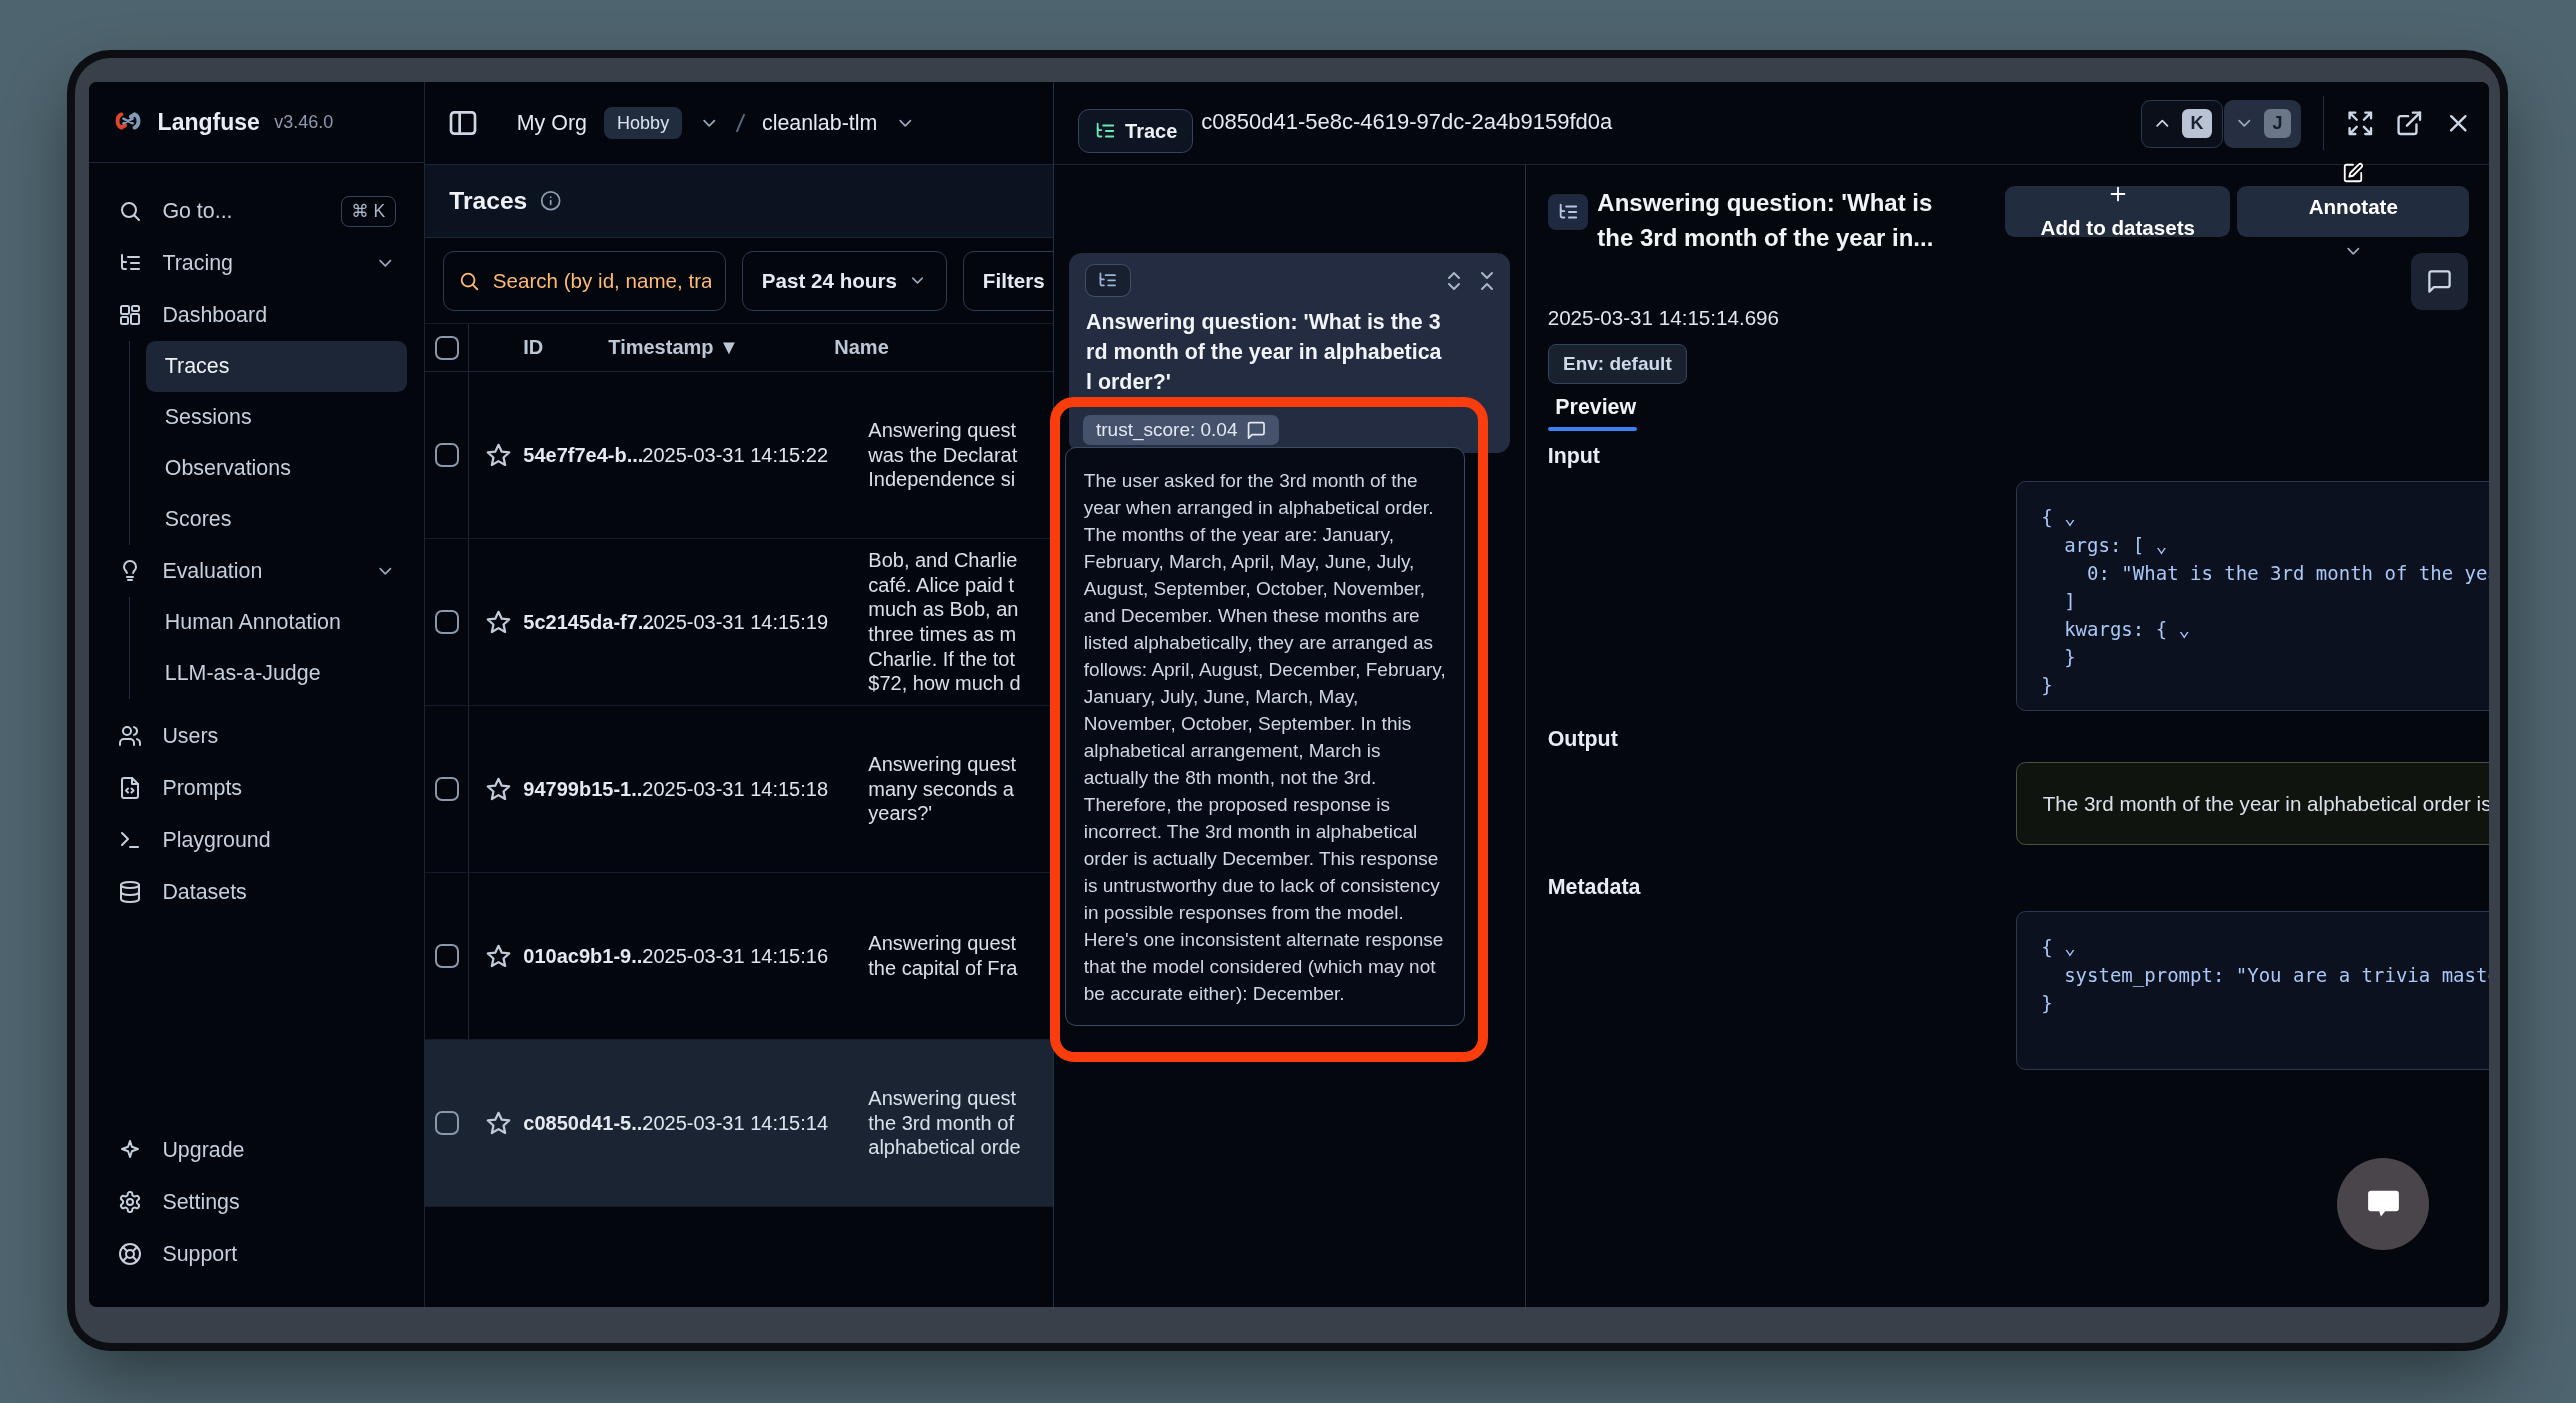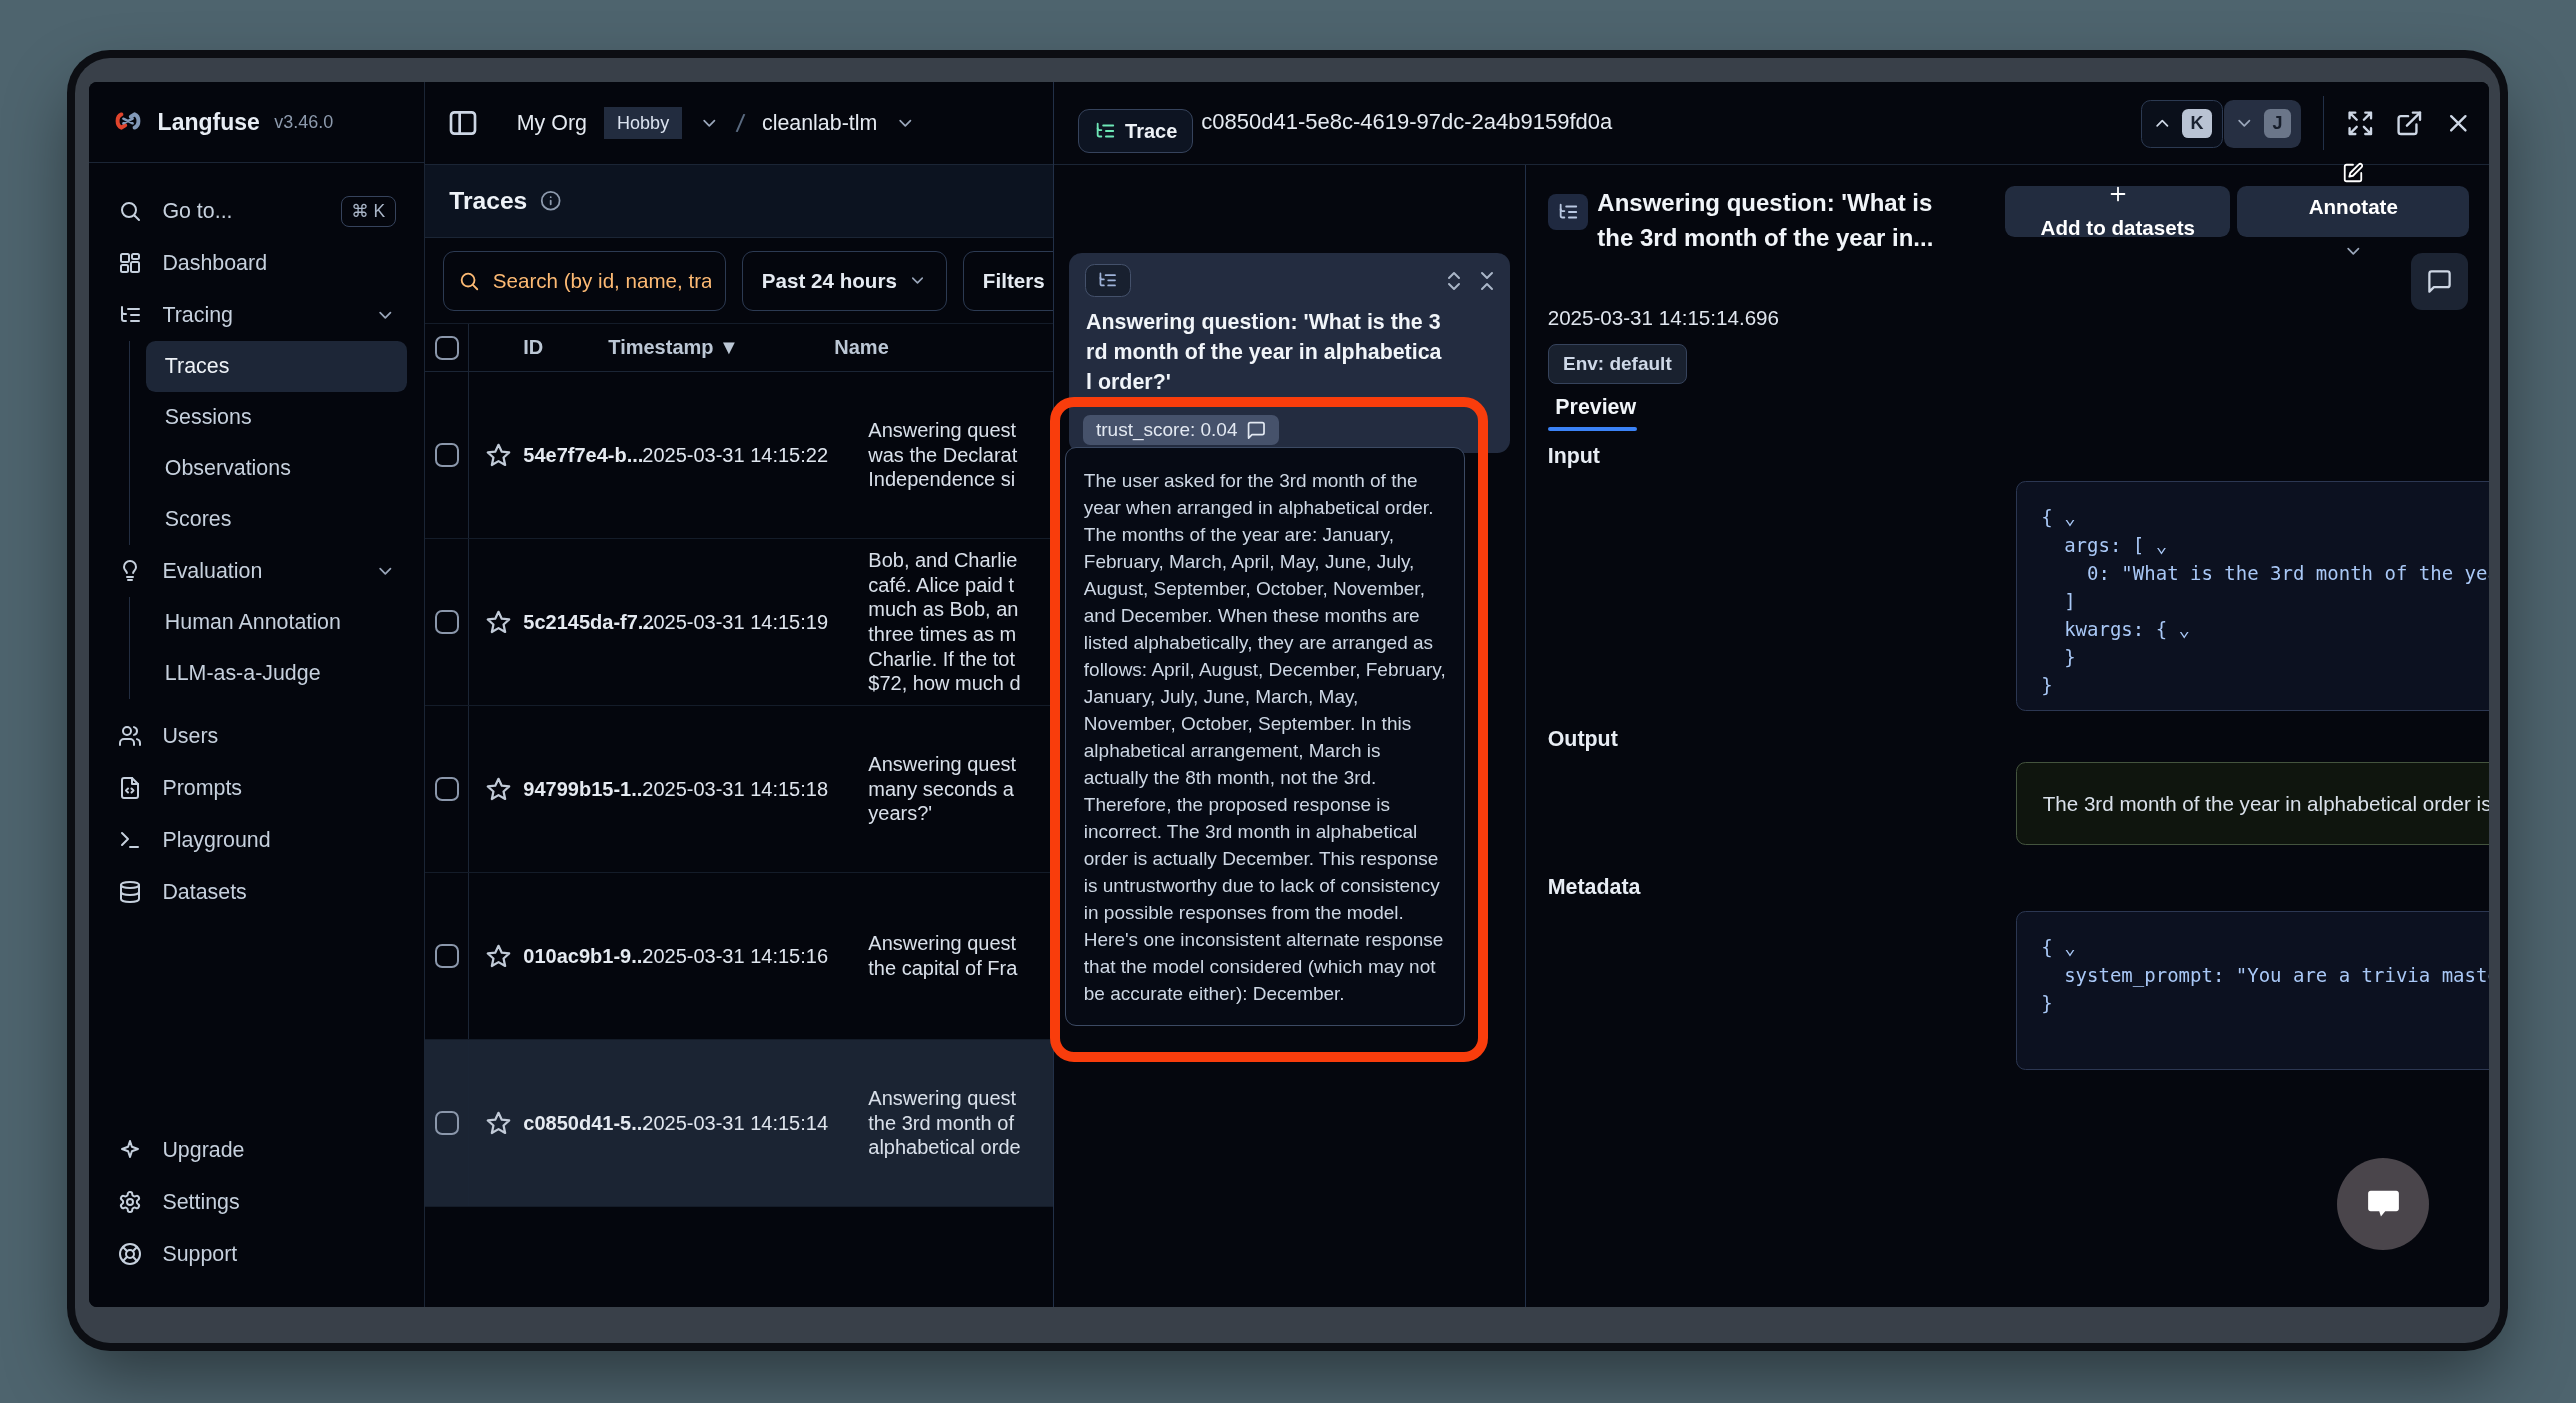--- a/index.html
+++ b/index.html
@@ -26,21 +26,21 @@
   .nav-item .chev { margin-left:auto; color:#9aa6ba; }
   .subwrap { margin-left:22px; border-left:1.6px solid #222d41; padding-left:16px; }
   .sub-item { height:51px; display:flex; align-items:center; padding:0 19px; font-size:21.4px; color:#c6d0dd; border-radius:9.5px; }
   .sub-item.active { background:#1d2637; color:#eef2f7; }
   .kbd { border:1.6px solid #36435c; border-radius:8px; color:#aab6c8; font-size:17.5px; padding:4px 9.5px; margin-left:auto; }
   .sidebar-footer { position:absolute; bottom:27px; left:17.5px; right:17.5px; }
 
   
   .bread-header { position:absolute; left:336px; top:0; width:628px; height:83px; border-bottom:0.8px solid #1b2535; display:flex; align-items:center; padding-left:21.4px; gap:17.5px; }
   .org-name, .proj-name { font-size:21.4px; color:#e5eaf1; font-weight:500; }
-  .plan-badge { background:#222c3f; color:#dbe3f0; border-radius:0; font-size:18px; padding:5.6px 12.7px; }
+  .plan-badge { background:#222c3f; color:#dbe3f0; border-radius:8px; font-size:18px; padding:5.6px 12.7px; }
   .slash { color:#5a6a80; font-size:25.4px; font-weight:300; transform:rotate(8deg); }
 
   
   .traces-panel { position:absolute; left:336px; top:83px; width:628px; height:1142px; overflow:hidden; }
   .panel-title-row { height:73px; background:#0c1320; border-bottom:0.8px solid #1b2535; display:flex; align-items:center; gap:12.7px; padding-left:24px; }
   .panel-title { font-size:24.6px; font-weight:bold; color:#eef2f7; }
   .toolbar { height:86px; display:flex; align-items:center; gap:16px; padding-left:17.5px; border-bottom:0.8px solid #141c29; }
   .search-box { width:283px; height:60px; border:1.6px solid #2c3a52; border-radius:11px; display:flex; align-items:center; gap:12.7px; padding:0 14.3px; color:#fdba74; }
   .search-ph { font-size:20.6px; white-space:nowrap; overflow:hidden; }
   .tool-btn { height:60px; border:1.6px solid #2c3a52; border-radius:11px; display:flex; align-items:center; gap:11px; padding:0 19px; font-size:20.6px; font-weight:600; color:#e5eaf1; white-space:nowrap; }
@@ -132,42 +132,42 @@
                 <circle cx="11" cy="11" r="7"></circle>
                 <path d="m21 21-4.5-4.5"></path>
               </svg>
             </span>
         <span>Go to...</span>
         <span class="kbd">⌘ K</span>
       </div>
       <div class="nav-item">
         <span>
               <svg class="ic" width="24" height="24" viewBox="0 0 24 24">
+                <path d="M21 6H10M21 12h-8M21 18h-8"></path>
+                <path d="M4 4v5c0 1.1.9 2 2 2h2"></path>
+                <path d="M4 9v7c0 1.1.9 2 2 2h2"></path>
+              </svg>
+            </span>
+        <span>Tracing</span>
+        <span class="chev">
+              <svg class="ic" width="20.6" height="20.6" viewBox="0 0 24 24">
+                <path d="m6 9 6 6 6-6"></path>
+              </svg>
+            </span>
+      </div>
+      <div class="nav-item">
+        <span>
+              <svg class="ic" width="24" height="24" viewBox="0 0 24 24">
                 <rect x="3" y="3" width="8" height="8" rx="1.5"></rect>
                 <rect x="14" y="3" width="7" height="5" rx="1.5"></rect>
                 <rect x="3" y="14" width="7" height="7" rx="1.5"></rect>
                 <rect x="13" y="11" width="8" height="10" rx="1.5"></rect>
               </svg>
             </span>
         <span>Dashboard</span>
-      </div>
-      <div class="nav-item">
-        <span>
-              <svg class="ic" width="24" height="24" viewBox="0 0 24 24">
-                <path d="M21 6H10M21 12h-8M21 18h-8"></path>
-                <path d="M4 4v5c0 1.1.9 2 2 2h2"></path>
-                <path d="M4 9v7c0 1.1.9 2 2 2h2"></path>
-              </svg>
-            </span>
-        <span>Tracing</span>
-        <span class="chev">
-              <svg class="ic" width="20.6" height="20.6" viewBox="0 0 24 24">
-                <path d="m6 9 6 6 6-6"></path>
-              </svg>
-            </span>
       </div>
       <div class="subwrap">
         <div class="sub-item active">
               <span>Traces</span>
             </div>
         <div class="sub-item">
               <span>Sessions</span>
             </div>
         <div class="sub-item">
               <span>Observations</span>

